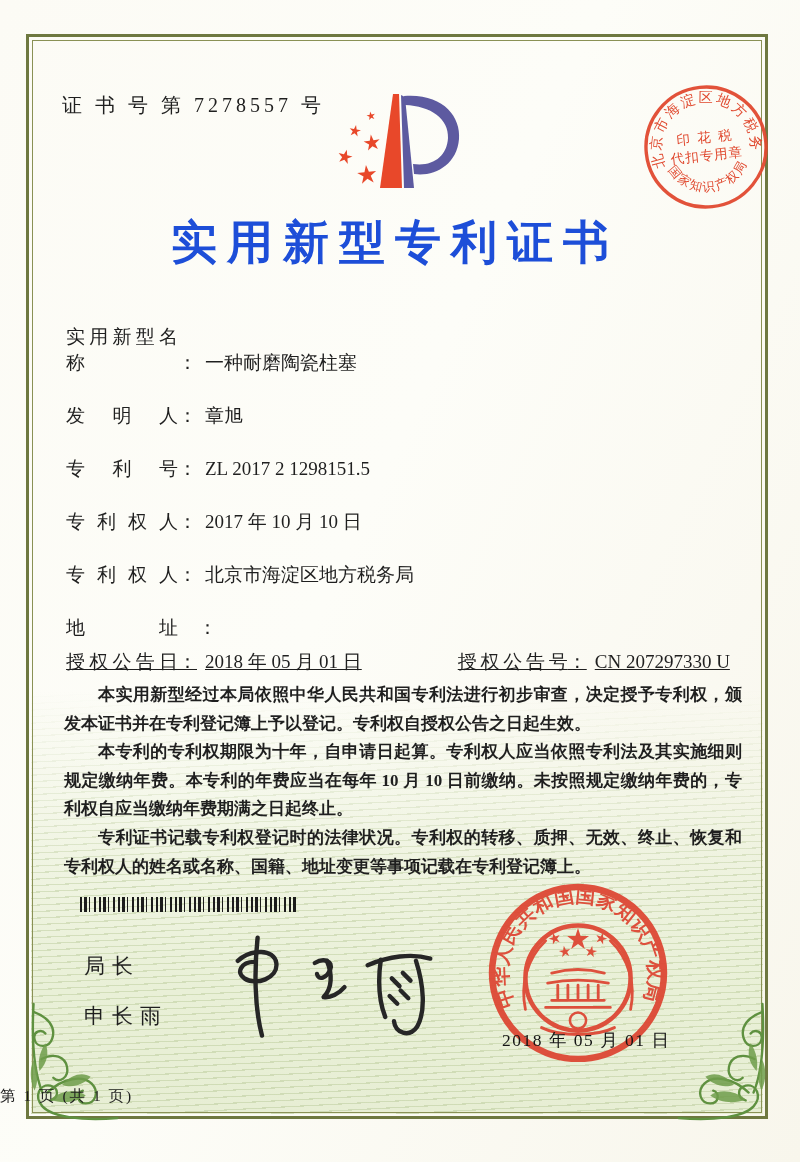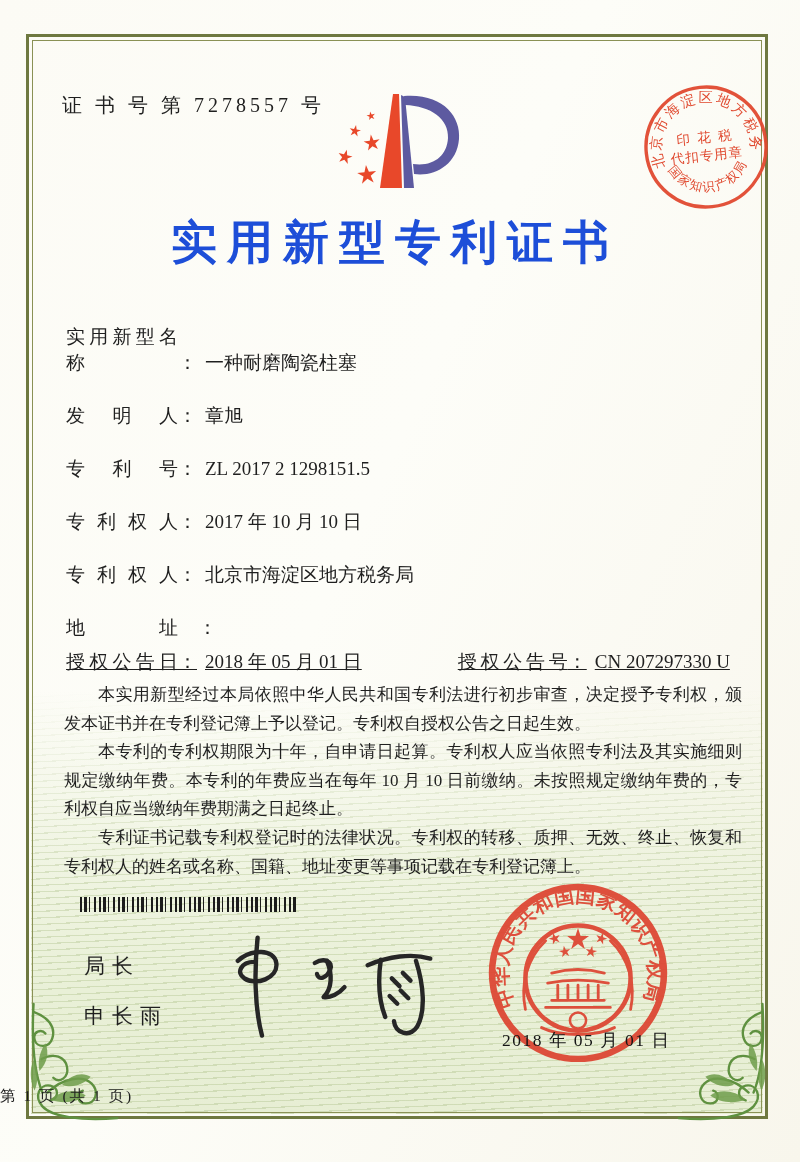--- a/index.html
+++ b/index.html
@@ -40,21 +40,21 @@
   .frow{display:flex;align-items:flex-end;line-height:26px;margin-bottom:27px;}
   .flabel{display:inline-block;width:112px;text-align:justify;text-align-last:justify;flex:none;}
   .fcolon{flex:none;margin-right:8px;}
   .fvalue{flex:1;}
   .frow.addr{margin-bottom:8px;gap:20px;}
   .frow.grant{margin-bottom:0;text-decoration:underline;}
   .grant-right{display:flex;margin-left:96px;}
   .grant-right .flabel{width:110px;}
   .paras{
     position:absolute;left:64px;top:681px;width:678px;z-index:4;
-    font-size:17px;line-height:28.6px;text-align:justify;
+    font-size:17px;line-height:28.6px;text-align:justify;font-weight:bold;
   }
   .paras p{margin:0;text-indent:2em;}
   .barcode{
     position:absolute;left:80px;top:897px;width:218px;height:15px;z-index:4;
     background:repeating-linear-gradient(90deg,#1c1c1c 0 2px,transparent 2px 4px,#1c1c1c 4px 7px,transparent 7px 9px,#1c1c1c 9px 10px,transparent 10px 14px,#1c1c1c 14px 16px,transparent 16px 19px);
   }
   .signer{position:absolute;left:84px;top:952px;z-index:4;font-size:21px;letter-spacing:7px;}
   .signer div{margin-bottom:22px;}
   .signature{position:absolute;left:213px;top:930px;width:230px;height:110px;z-index:4;}
   .seal{position:absolute;left:487px;top:880px;width:182px;height:182px;z-index:4;opacity:.92;}

